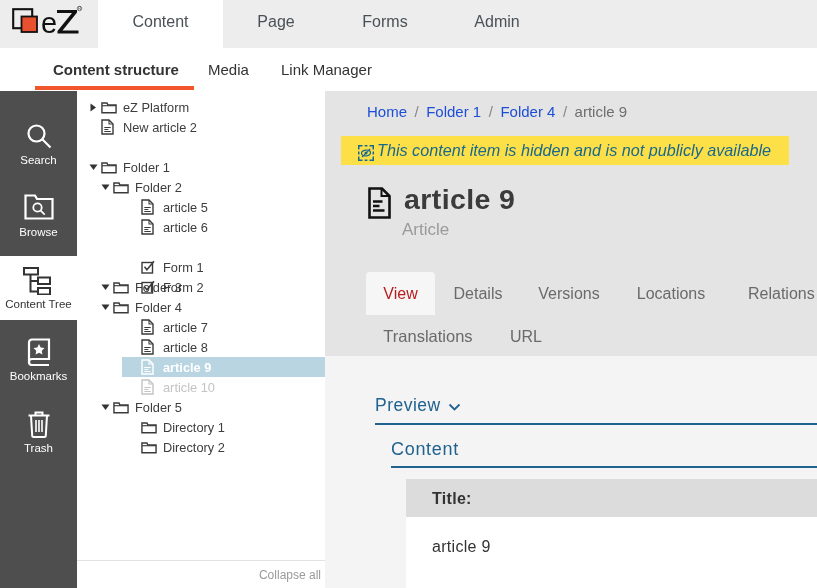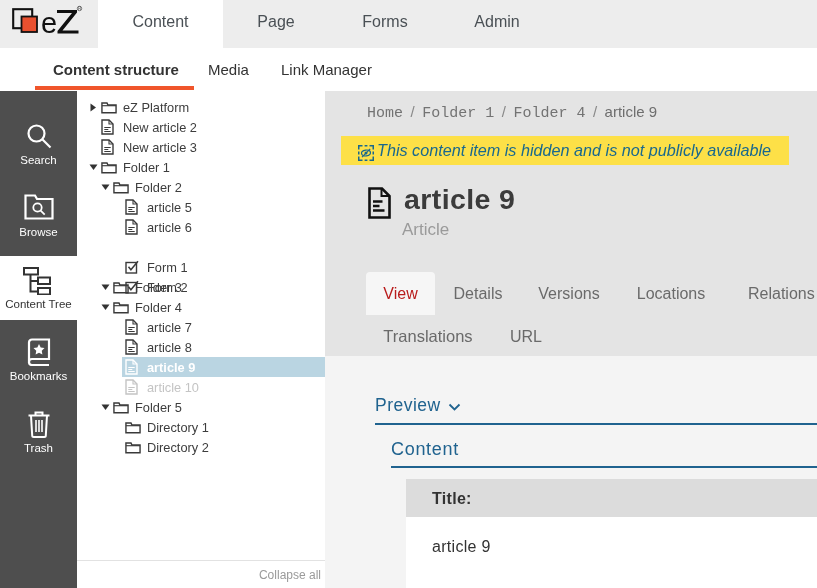--- a/index.html
+++ b/index.html
@@ -25,32 +25,32 @@
 .sbitem.active { color:#333; }
 .activebg { position:absolute; left:0; top:256px; width:77px; height:64px; background:#fff; }
 
 
 .tree { position:absolute; left:77px; top:91px; width:248px; height:497px; background:#fff; }
 .trow { position:absolute; left:0; width:248px; height:20px; display:flex; align-items:center; font-size:12.8px; color:#3d3d3d; white-space:nowrap; }
 .trow .arr { width:12px; flex:0 0 12px; display:flex; align-items:center; justify-content:flex-start; }
 .trow .ico { width:16px; flex:0 0 16px; display:flex; align-items:center; margin-right:6px; }
 .l0 { padding-left:12px; }
 .l1 { padding-left:24px; }
-.l2 { padding-left:36px; }
+.l2 { padding-left:52px; }
 .selbg { position:absolute; left:45px; top:266px; width:203px; height:20px; background:#bad5e2; }
 .trow.sel { color:#fff; font-weight:bold; }
 .trow.fade { color:#c4c4c4; }
 .collapse { position:absolute; right:4px; top:477px; font-size:12px; color:#9a9a9a; }
 
 
 .main-top { position:absolute; left:325px; top:91px; width:492px; height:265px; background:#e4e4e4; }
 .main-bot { position:absolute; left:325px; top:356px; width:492px; height:232px; background:#f4f4f4; }
 
 .crumbs { position:absolute; left:367px; top:103px; height:18px; line-height:18px; font-size:15px; color:#6e6e6e; }
-.crumbs a { color:#737373; text-decoration:none;font-family:Liberation Mono, monospace; }
+.crumbs a { color:#1d4ed8; text-decoration:none; }
 .crumbs .sep { color:#888; padding:0 7.5px; }
 
 .banner { position:absolute; left:341px; top:136px; width:448px; height:29px; background:#fde047; }
 
 .banner .txt { position:absolute; left:36px; top:0; height:29px; line-height:29px; font-style:italic; font-size:16.2px; color:#19688e; }
 
 .titleicon { position:absolute; left:368px; top:187px; }
 .title { position:absolute; left:404px; top:183px; font-size:28.5px; font-weight:bold; letter-spacing:0.4px; color:#3b3b3b; }
 .subtitle { position:absolute; left:402px; top:220px; font-size:17px; color:#9a9a9a; }
 
@@ -144,27 +144,20 @@
           <path d="M1 4.6 H16" stroke="#3a3a3a" stroke-width="1.2"></path>
         </svg>
       </span>eZ Platform</div>
   <div class="trow l0" style="top:26px;"><span class="arr"></span><span class="ico">
         <svg width="13" height="16" viewBox="0 0 13 16">
           <path d="M1 1 h7 l4 4 v10 H1 Z" fill="none" stroke="#3a3a3a" stroke-width="1.4"></path>
           <path d="M8 1 v4 h4" fill="none" stroke="#3a3a3a" stroke-width="1.1"></path>
           <path d="M3.3 8.5 h6.4 M3.3 10.5 h4 M3.3 12.5 h6.4" stroke="#3a3a3a" stroke-width="1.1"></path>
         </svg>
       </span>New article 2</div>
-  <div class="trow l0" style="top:46px;"><span class="arr"></span><span class="ico">
-        <svg width="13" height="16" viewBox="0 0 13 16">
-          <path d="M1 1 h7 l4 4 v10 H1 Z" fill="none" stroke="#3a3a3a" stroke-width="1.4"></path>
-          <path d="M8 1 v4 h4" fill="none" stroke="#3a3a3a" stroke-width="1.1"></path>
-          <path d="M3.3 8.5 h6.4 M3.3 10.5 h4 M3.3 12.5 h6.4" stroke="#3a3a3a" stroke-width="1.1"></path>
-        </svg>
-      </span>New article 3</div>
   <div class="trow l0" style="top:66px;"><span class="arr">
         <svg width="9" height="8">
           <path d="M0.5 1.5 H8.5 L4.5 7 Z" fill="#333"></path>
         </svg>
       </span><span class="ico">
         <svg width="17" height="13" viewBox="0 0 17 13">
           <path d="M1 12 V1.8 H6.4 L7.4 3.8 H16 V12 Z" fill="none" stroke="#3a3a3a" stroke-width="1.5"></path>
           <path d="M1 4.6 H16" stroke="#3a3a3a" stroke-width="1.2"></path>
         </svg>
       </span>Folder 1</div>

